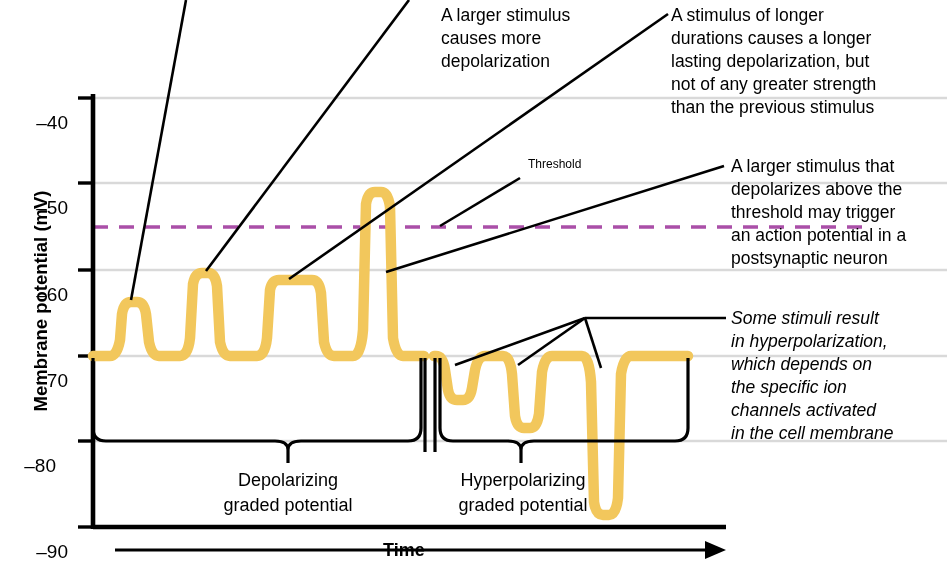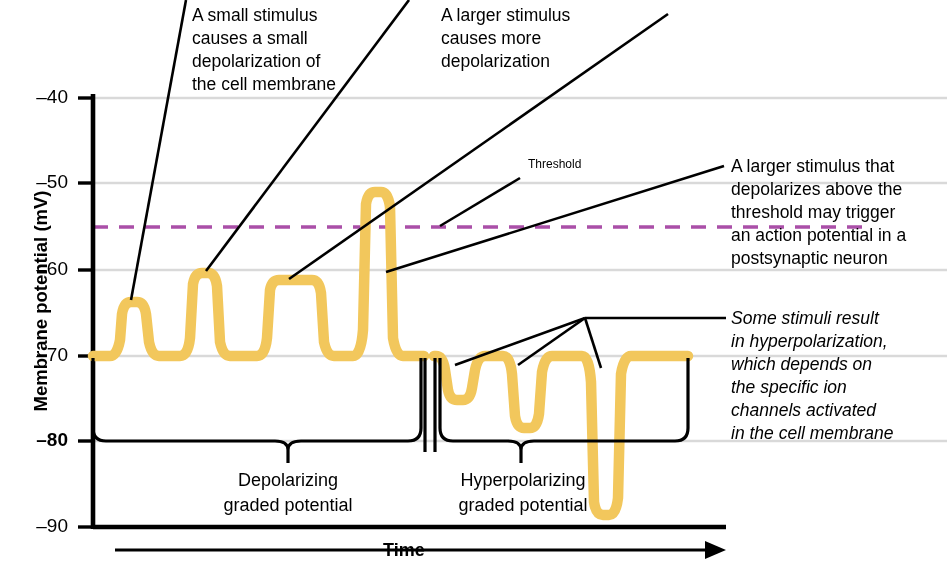--- a/index.html
+++ b/index.html
@@ -18,20 +18,21 @@
     font-size:17.5px;
     line-height:23px;
     color:#000;
     white-space:pre-line;
   }
   .tick-label{
     position:absolute;
     font-size:19px;
     text-align:right;
     width:56px;
+    margin-top:26px;
   }
   .brace-label{
     position:absolute;
     font-size:18px;
     line-height:25px;
     text-align:center;
     white-space:pre-line;
   }
   .threshold-label{
     position:absolute;
@@ -146,39 +147,40 @@
       <line x1="585" y1="318" x2="601" y2="368"></line>
     </g>
   </svg>
 
   <div id="ylabel">Membrane potential (mV)</div>
 
   <div class="tick-label" style="left:12px;top:86px;">–40</div>
   <div class="tick-label" style="left:12px;top:171px;">–50</div>
   <div class="tick-label" style="left:12px;top:258px;">–60</div>
   <div class="tick-label" style="left:12px;top:344px;">–70</div>
-  <div class="tick-label" style="left:12px;top:429px;font-weight:bold;">–80</div>
+  <div class="tick-label" style="left:0;top:429px;">–80</div>
   <div class="tick-label" style="left:12px;top:515px;">–90</div>
 
   <div class="time-label" style="left:383px;top:540px;">Time</div>
 
   <div class="threshold-label" style="left:528px;top:157px;">Threshold</div>
 
   <div class="brace-label" style="left:188px;top:468px;width:200px;">Depolarizing
 graded potential</div>
   <div class="brace-label" style="left:423px;top:468px;width:200px;">Hyperpolarizing
 graded potential</div>
 
-  <div class="anno" style="left:192px;top:4px;width:180px;">A small stimulus
-causes a small
-depolarization of
-the cell membrane</div>
   <div class="anno" style="left:441px;top:4px;width:185px;">A larger stimulus
 causes more
 depolarization</div>
+  <div class="anno" style="left:671px;top:4px;width:272px;">A stimulus of longer
+durations causes a longer
+lasting depolarization, but
+not of any greater strength
+than the previous stimulus</div>
   <div class="anno" style="left:731px;top:155px;width:216px;">A larger stimulus that
 depolarizes above the
 threshold may trigger
 an action potential in a
 postsynaptic neuron</div>
   <div class="anno" style="left:731px;top:307px;width:216px;font-style:italic;">Some stimuli result
 in hyperpolarization,
 which depends on
 the specific ion
 channels activated

